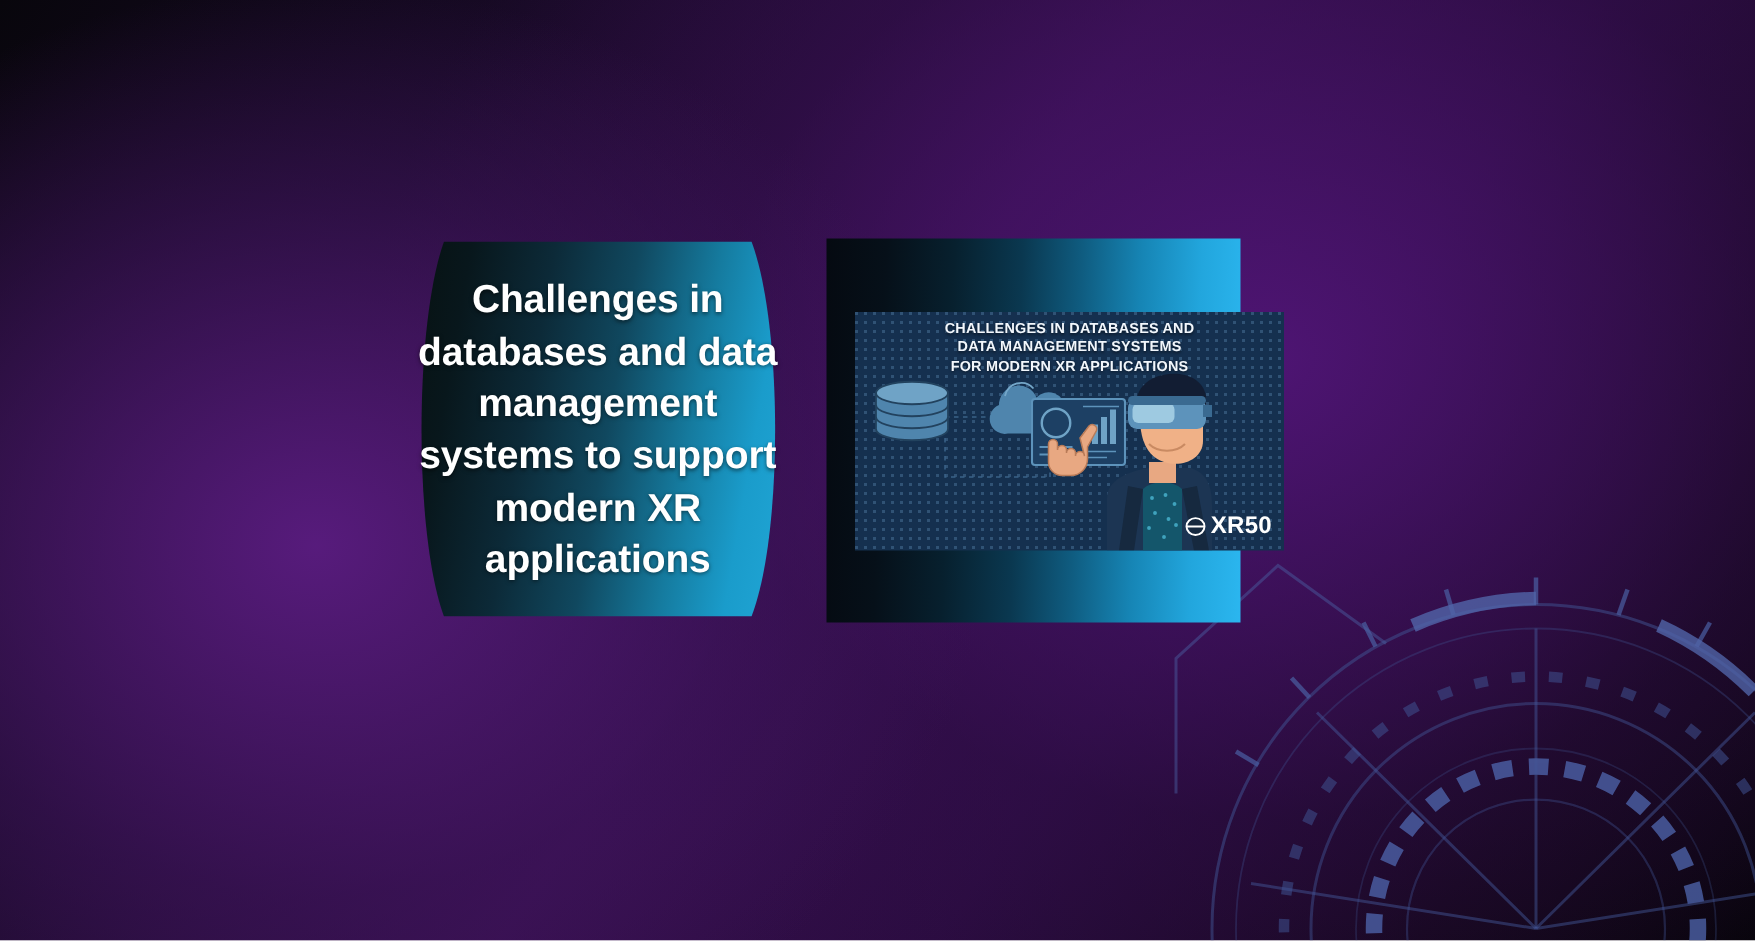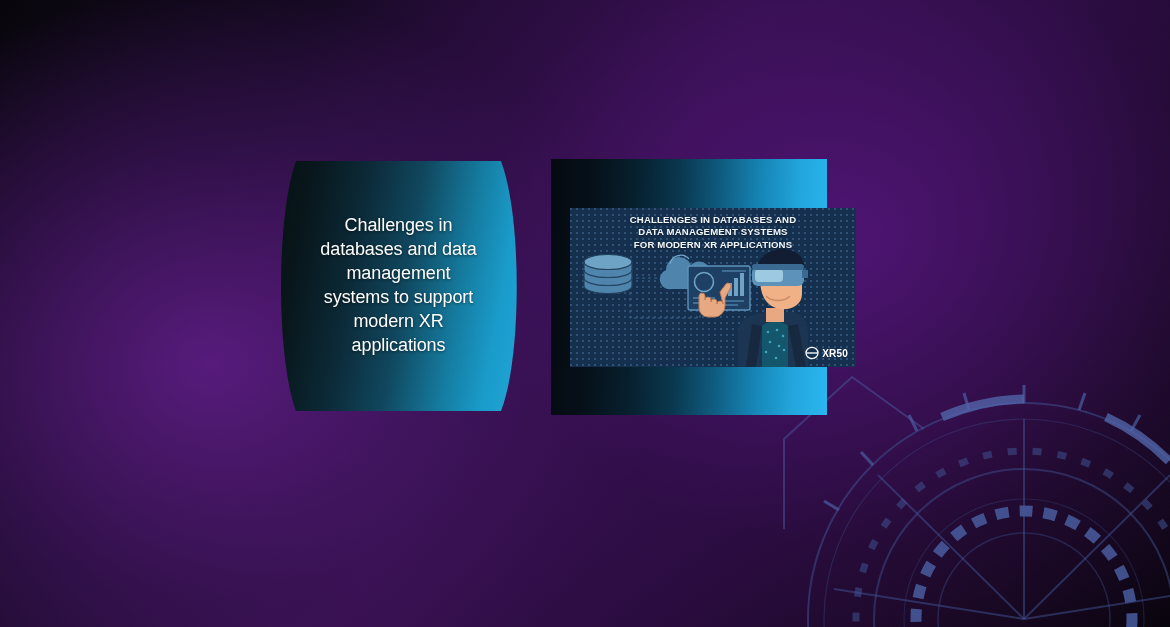--- a/index.html
+++ b/index.html
@@ -58,22 +58,22 @@
     position: absolute;
     left: 266px;
     top: 157px;
     width: 265px;
     height: 258px;
     display: flex;
     align-items: center;
     justify-content: center;
     text-align: center;
     color: #ffffff;
-    font-size: 18px;
-    font-weight: normal;
+    font-size: 26px;
+    font-weight: bold;
     line-height: 1.33;
     letter-spacing: -0.1px;
     text-shadow: 0 1px 3px rgba(0,0,0,0.55);
     padding: 0 2px;
     white-space: pre-line;
   }
 
   
   #thumb-frame {
     position: absolute;
@@ -127,21 +127,21 @@
 
   #logo-wrap {
     position: absolute;
     right: 8px;
     bottom: 7px;
     display: flex;
     align-items: center;
     gap: 3px;
     color: #ffffff;
   }
-  #logo-text { font-size: 10px; font-weight: bold; letter-spacing: 0.2px; }
+  #logo-text { font-size: 16px; font-weight: bold; letter-spacing: 0.2px; }
 </style>
 </head>
 <body>
 
 <div id="stage">
 
   <svg id="hud" viewBox="0 0 430 430">
     <defs>
       <clipPath id="hudClip">
           <rect x="0" y="0" width="430" height="430"></rect>

